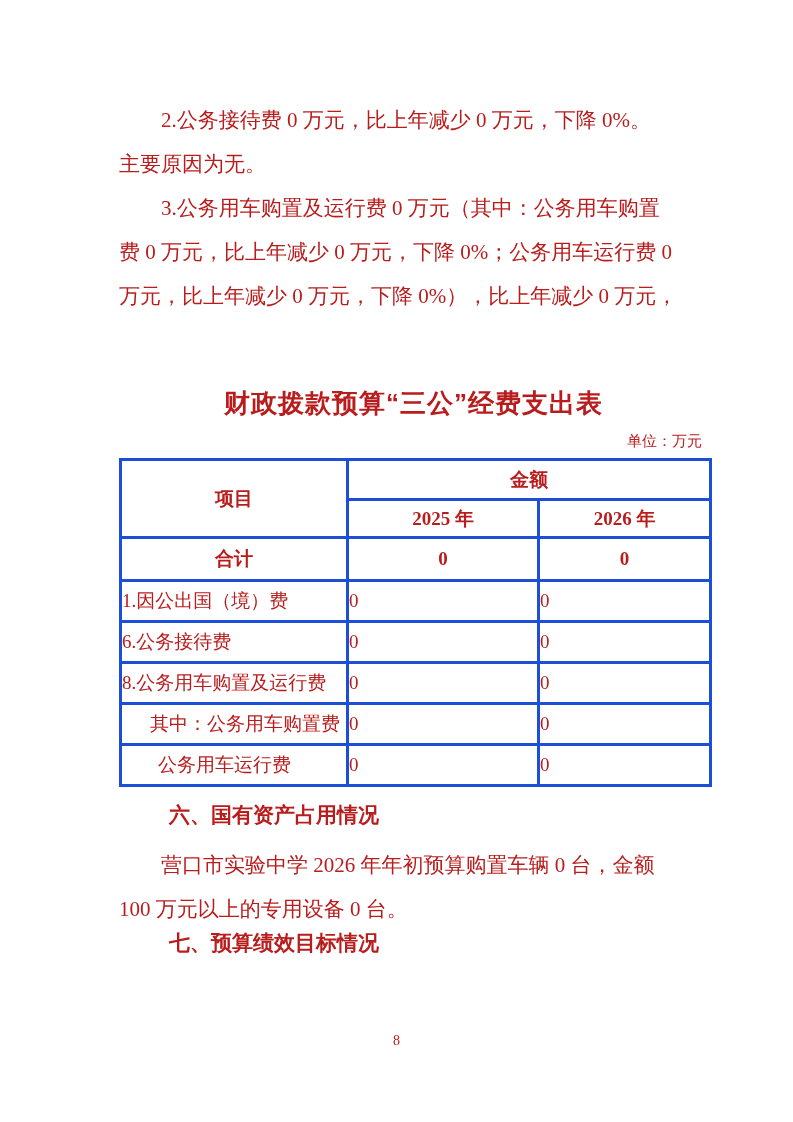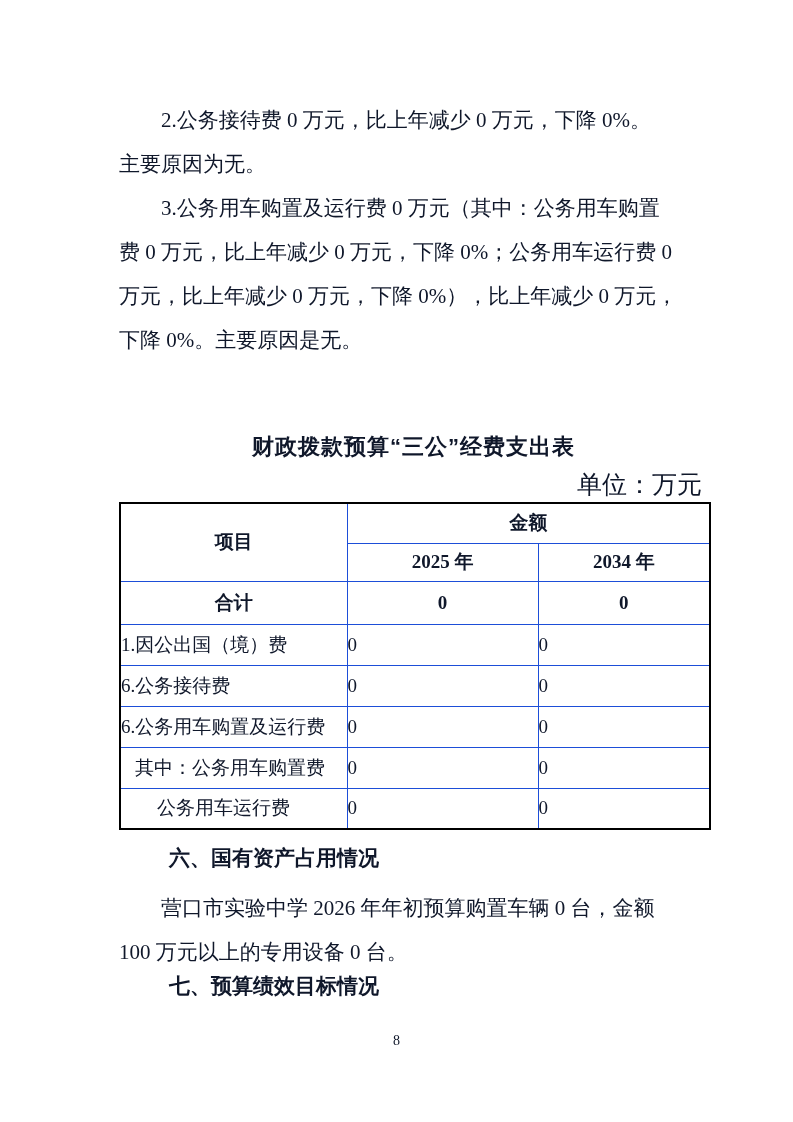--- a/index.html
+++ b/index.html
@@ -6,70 +6,70 @@
     margin: 0;
     padding: 0;
     background: #808080;
   }
   .page {
     position: relative;
     width: 793px;
     height: 1122px;
     margin: 0 auto;
     background: #ffffff;
-    color: #0f172a;
+    color: #b91c1c;
     box-sizing: border-box;
     padding: 98px 85px 0 119px;
     font-family: "Liberation Serif", "DejaVu Serif", serif;
     overflow: hidden;
   }
   .para {
     font-size: 21px;
     line-height: 44px;
     margin: 0 32px 0 0;
   }
   .para .line { white-space: nowrap; }
   .para .line:first-child { text-indent: 42px; }
   .table-title {
     margin: 63px 0 0 0;
     text-align: center;
-    font-size: 22px;
+    font-size: 26px;
     font-weight: bold;
     line-height: 44px;
     font-family: "Liberation Sans", sans-serif;
     letter-spacing: 1px;
   }
   .unit-note {
     text-align: right;
-    font-size: 25px;
+    font-size: 15px;
     line-height: 28px;
     padding-right: 6px;
     margin-top: 2px;
   }
   table.sangong {
     border-collapse: collapse;
     table-layout: fixed;
     width: 590px;
     margin-top: 3px;
     font-size: 19px;
     border: 2px solid #000;
   }
   table.sangong td {
-    border: 1px solid #1d4ed8;
+    border: 3px solid #1d4ed8;
     padding: 0;
     vertical-align: middle;
   }
   tr.hdr-r1 { height: 40px; }
   tr.hdr-r2 { height: 38px; margin-top: 12px; }
   tr.total-row { height: 43px; }
   tr.data-row { height: 41px; }
   .c-center { text-align: center; }
   .bold { font-weight: bold; }
   td.row-label { text-align: left; padding-left: 6px; }
-  td.row-label.ind1 { padding-left: 14px; }
+  td.row-label.ind1 { padding-left: 28px; }
   td.row-label.ind2 { padding-left: 36px; }
   td.row-value { text-align: left; padding-left: 8px; }
   .h-section {
     font-family: "Liberation Sans", sans-serif;
     font-weight: bold;
     font-size: 21px;
     line-height: 40px;
     text-indent: 42px;
     margin: 8px;
     white-space: nowrap;
@@ -92,61 +92,60 @@
 
   <div class="para">
       <div class="line">2.公务接待费 0 万元，比上年减少 0 万元，下降 0%。</div>
       <div class="line">主要原因为无。</div>
     </div>
 
   <div class="para">
       <div class="line">3.公务用车购置及运行费 0 万元（其中：公务用车购置</div>
       <div class="line">费 0 万元，比上年减少 0 万元，下降 0%；公务用车运行费 0</div>
       <div class="line">万元，比上年减少 0 万元，下降 0%），比上年减少 0 万元，</div>
-      <div class="line">下降 0%。主要原因是无。</div>
     </div>
 
   <div class="table-title">财政拨款预算“三公”经费支出表</div>
 
   <div class="unit-note">单位：万元</div>
 
   <table class="sangong">
     <colgroup>
       <col style="width:227px">
       <col style="width:191px">
       <col style="width:172px">
     </colgroup>
     <tbody>
       <tr class="hdr-r1">
         <td rowspan="2" class="c-center bold">项目</td>
         <td colspan="2" class="c-center bold">金额</td>
       </tr>
       <tr class="hdr-r2">
         <td class="c-center bold">2025 年</td>
-        <td class="c-center bold">2034 年</td>
+        <td class="c-center bold">2026 年</td>
       </tr>
       <tr class="total-row">
         <td class="c-center bold">合计</td>
         <td class="c-center bold">0</td>
         <td class="c-center bold">0</td>
       </tr>
     </tbody>
     <tbody id="rows-body">
         <tr class="data-row">
           <td class="row-label">1.因公出国（境）费</td>
           <td class="row-value">0</td>
           <td class="row-value">0</td>
         </tr>
         <tr class="data-row">
           <td class="row-label">6.公务接待费</td>
           <td class="row-value">0</td>
           <td class="row-value">0</td>
         </tr>
         <tr class="data-row">
-          <td class="row-label">6.公务用车购置及运行费</td>
+          <td class="row-label">8.公务用车购置及运行费</td>
           <td class="row-value">0</td>
           <td class="row-value">0</td>
         </tr>
         <tr class="data-row">
           <td class="row-label ind1">其中：公务用车购置费</td>
           <td class="row-value">0</td>
           <td class="row-value">0</td>
         </tr>
         <tr class="data-row">
           <td class="row-label ind2">公务用车运行费</td>

